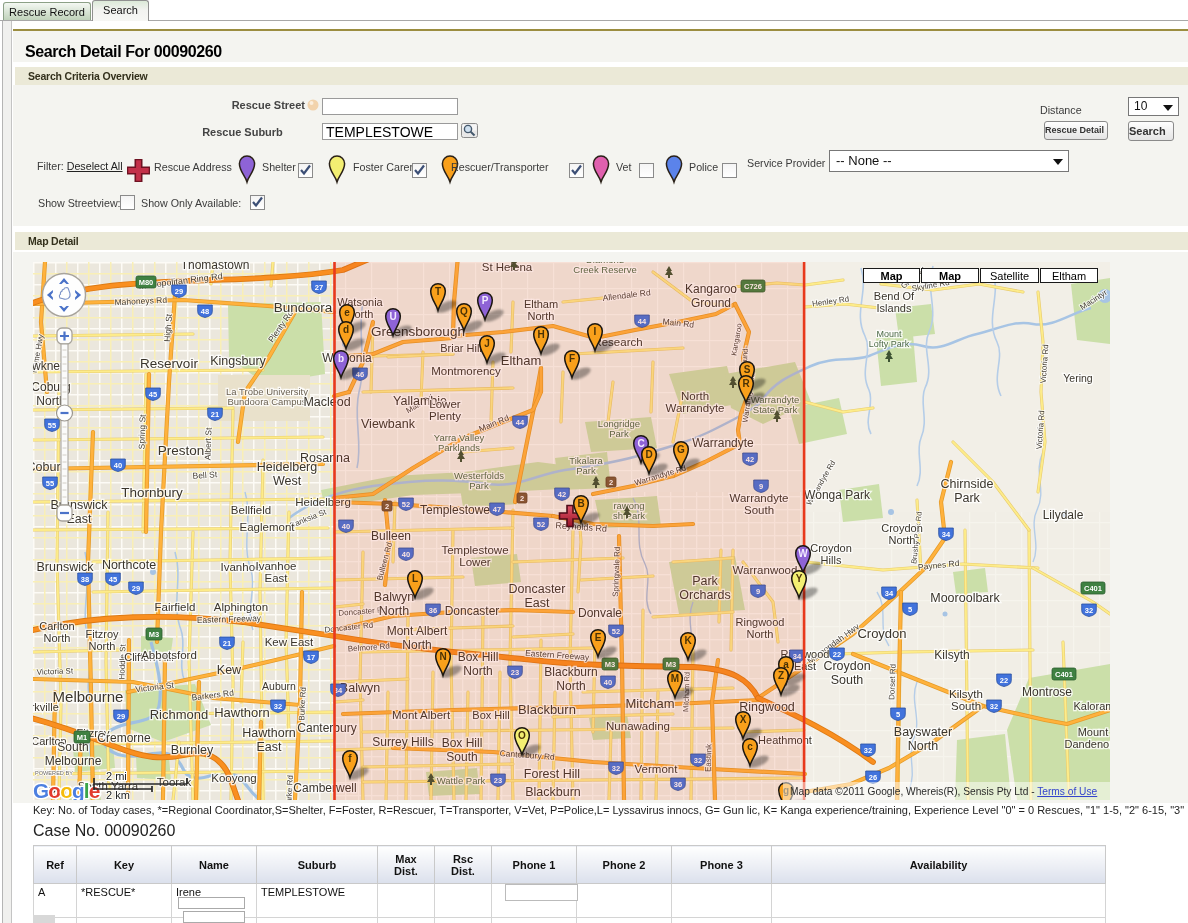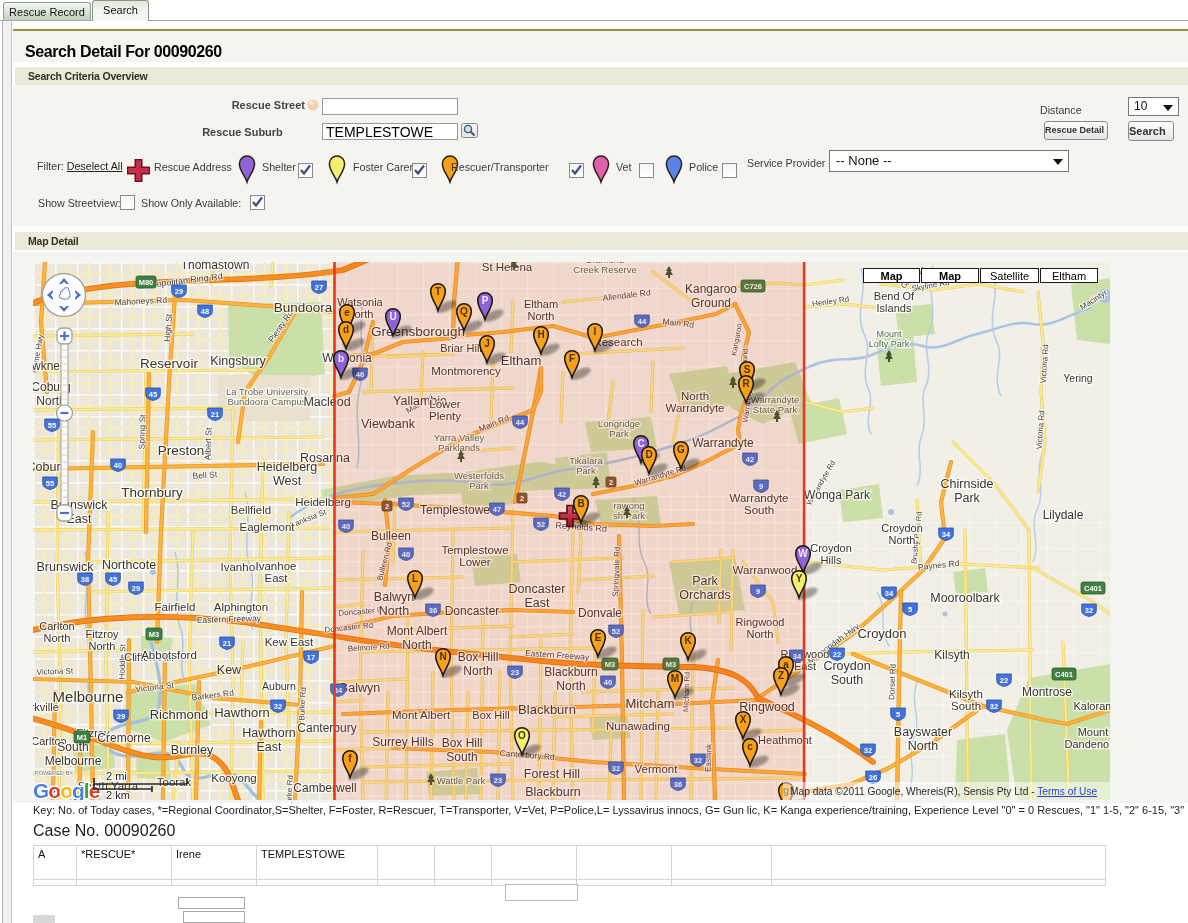--- a/index.html
+++ b/index.html
@@ -1121,20 +1121,32 @@
       <col style="width:121px">
       <col style="width:57px">
       <col style="width:57px">
       <col style="width:85px">
       <col style="width:95px">
       <col style="width:100px">
       <col style="width:334px">
     </colgroup>
     <tbody>
       <tr>
+        <th>Ref</th>
+        <th>Key</th>
+        <th>Name</th>
+        <th>Suburb</th>
+        <th>Max<br>Dist.</th>
+        <th>Rsc<br>Dist.</th>
+        <th>Phone 1</th>
+        <th>Phone 2</th>
+        <th>Phone 3</th>
+        <th>Availability</th>
+      </tr>
+      <tr>
         <td>A</td>
         <td>*RESCUE*</td>
         <td>Irene</td>
         <td>TEMPLESTOWE</td>
         <td></td>
         <td></td>
         <td></td>
         <td></td>
         <td></td>
         <td></td>

